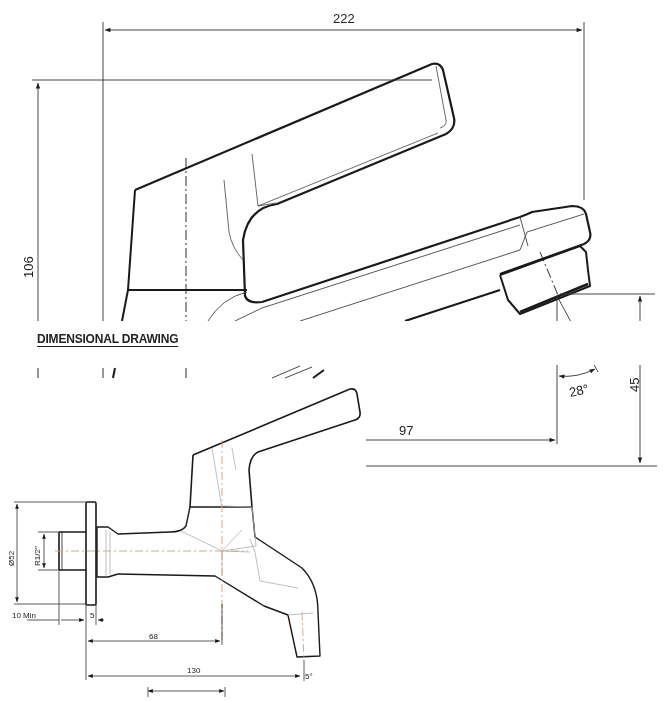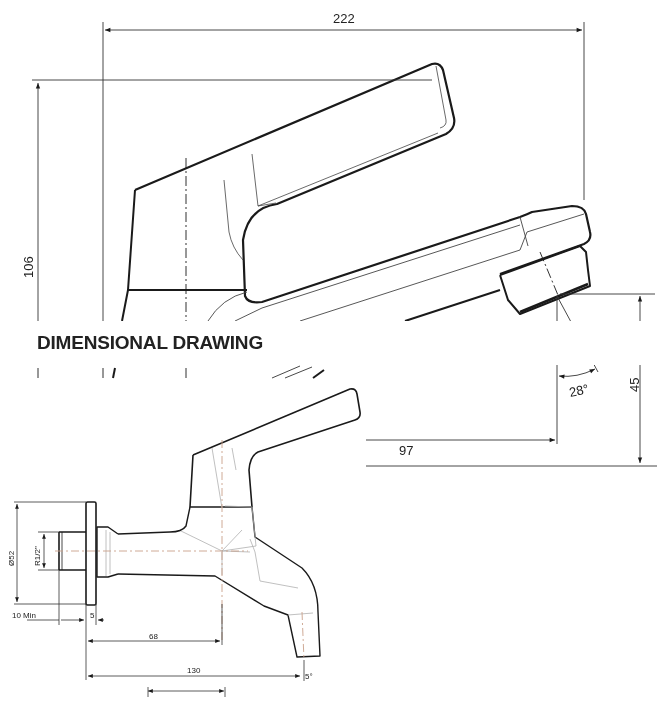--- a/index.html
+++ b/index.html
@@ -1,21 +1,21 @@
 <!DOCTYPE html>
 <html><head>
 <meta charset="utf-8">
 <style>
   html, body { margin:0; padding:0; background:#ffffff; }
   body { width:664px; height:701px; position:relative; overflow:hidden; font-family:"DejaVu Sans", sans-serif; }
   svg { position:absolute; left:0; top:0; }
   .dim { position:absolute; font-family:"Liberation Sans Narrow","Liberation Sans", sans-serif; color:#222; font-size:13px; line-height:1; white-space:nowrap; }
   .dim.small { font-size:8px; }
   .rot { transform-origin: left top; transform: rotate(-90deg); }
-  .title { position:absolute; left:37px; top:332px; font-family:"Liberation Sans", sans-serif; font-weight:bold; font-size:19px; color:#222; text-underline-offset:3px; letter-spacing:-0.2px; }
+  .title { position:absolute; left:37px; top:332px; font-family:"Liberation Sans", sans-serif; font-weight:bold; font-size:12px; color:#222; text-decoration:underline; text-underline-offset:3px; letter-spacing:-0.2px; }
   .mask { position:absolute; left:0; top:321px; width:664px; height:44px; background:#fff; }
 </style>
 </head>
 <body>
 
 <svg width="664" height="701" viewBox="0 0 664 701">
   <defs>
     <marker id="arr" viewBox="0 0 10 10" refX="10" refY="5" markerWidth="8" markerHeight="6" orient="auto-start-reverse">
       <path d="M0,1 L10,5 L0,9 z" fill="#1a1a1a"></path>
     </marker>
@@ -127,21 +127,21 @@
     <line x1="285" y1="378" x2="312" y2="367" stroke-width="0.8"></line>
     <line x1="313" y1="378" x2="324" y2="370" stroke-width="2"></line>
   </g>
 </svg>
 
 <div class="title">DIMENSIONAL DRAWING</div>
 
 <div class="dim" style="left:333px; top:12px;">222</div>
 <div class="dim rot" style="left:22px; top:278px;">106</div>
 <div class="dim rot" style="left:628px; top:392px;">45</div>
-<div class="dim" style="left:399px; top:424px;margin-top:20px;">97</div>
+<div class="dim" style="left:399px; top:424px;">97</div>
 <div class="dim" style="left:569px; top:384px; transform:rotate(-12deg);">28°</div>
 
 <div class="dim small rot" style="left:8px; top:566px;">Ø52</div>
 <div class="dim small rot" style="left:34px; top:566px;">R1/2"</div>
 <div class="dim small" style="left:12px; top:612px;">10 Min</div>
 <div class="dim small" style="left:90px; top:612px;">5</div>
 <div class="dim small" style="left:149px; top:633px;">68</div>
 <div class="dim small" style="left:187px; top:667px;">130</div>
 <div class="dim small" style="left:305px; top:673px;">5°</div>
 

